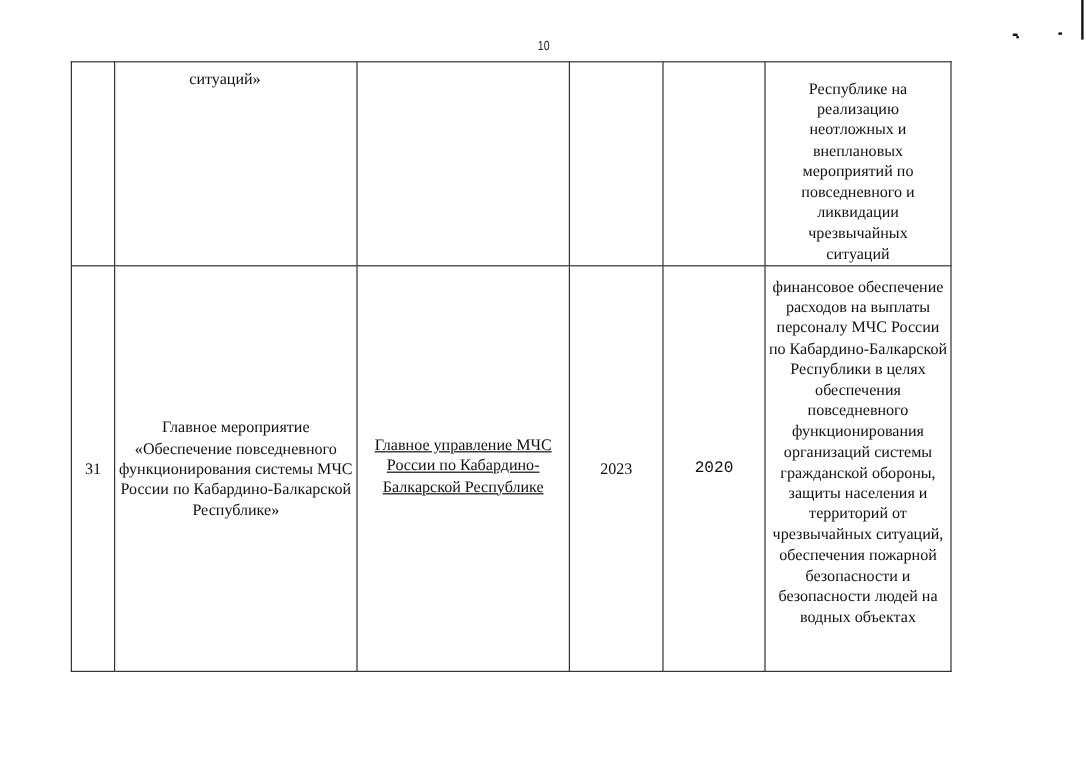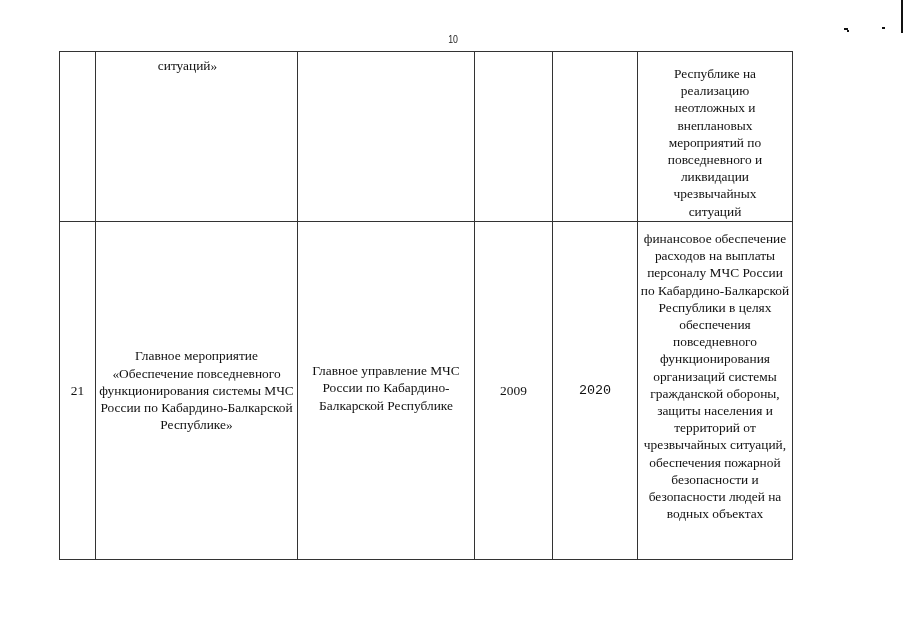--- a/index.html
+++ b/index.html
@@ -76,21 +76,21 @@
       padding-right: 10px;
     }
     tr.row-31 td.c-num,
     tr.row-31 td.c-name,
     tr.row-31 td.c-resp,
     tr.row-31 td.c-start,
     tr.row-31 td.c-end {
       vertical-align: middle;
     }
     tr.row-31 td.c-num .cell-text { padding-top: 0px; }
-    tr.row-31 td.c-resp .cell-text { padding-bottom: 5px; }
+    tr.row-31 td.c-resp .cell-text { padding-bottom: 5px; text-decoration: underline; }
     tr.row-31 td.c-res .cell-text {
       padding-top: 8px;
       padding-left: 1px;
       padding-right: 1px;
     }
   </style>
 </head>
 <body>
 
 <div class="page-number">10</div>
@@ -117,30 +117,30 @@
     </td>
     <td class="c-end">
       <span class="cell-text"></span>
     </td>
     <td class="c-res">
       <span class="cell-text">Республике на реализацию неотложных и внеплановых мероприятий по повседневного и ликвидации чрезвычайных ситуаций</span>
     </td>
   </tr>
   <tr class="row-31">
     <td class="c-num">
-      <span class="cell-text">21</span>
+      <span class="cell-text">31</span>
     </td>
     <td class="c-name">
       <span class="cell-text">Главное мероприятие «Обеспечение повседневного функционирования системы МЧС России по Кабардино-Балкарской Республике»</span>
     </td>
     <td class="c-resp">
       <span class="cell-text">Главное управление МЧС России по Кабардино-Балкарской Республике</span>
     </td>
     <td class="c-start">
-      <span class="cell-text">2009</span>
+      <span class="cell-text">2023</span>
     </td>
     <td class="c-end">
       <span class="cell-text">2020</span>
     </td>
     <td class="c-res">
       <span class="cell-text">финансовое обеспечение расходов на выплаты персоналу МЧС России по Кабардино-Балкарской Республики в целях обеспечения повседневного функционирования организаций системы гражданской обороны, защиты населения и территорий от чрезвычайных ситуаций, обеспечения пожарной безопасности и безопасности людей на водных объектах</span>
     </td>
   </tr>
 </tbody>
   </table>

